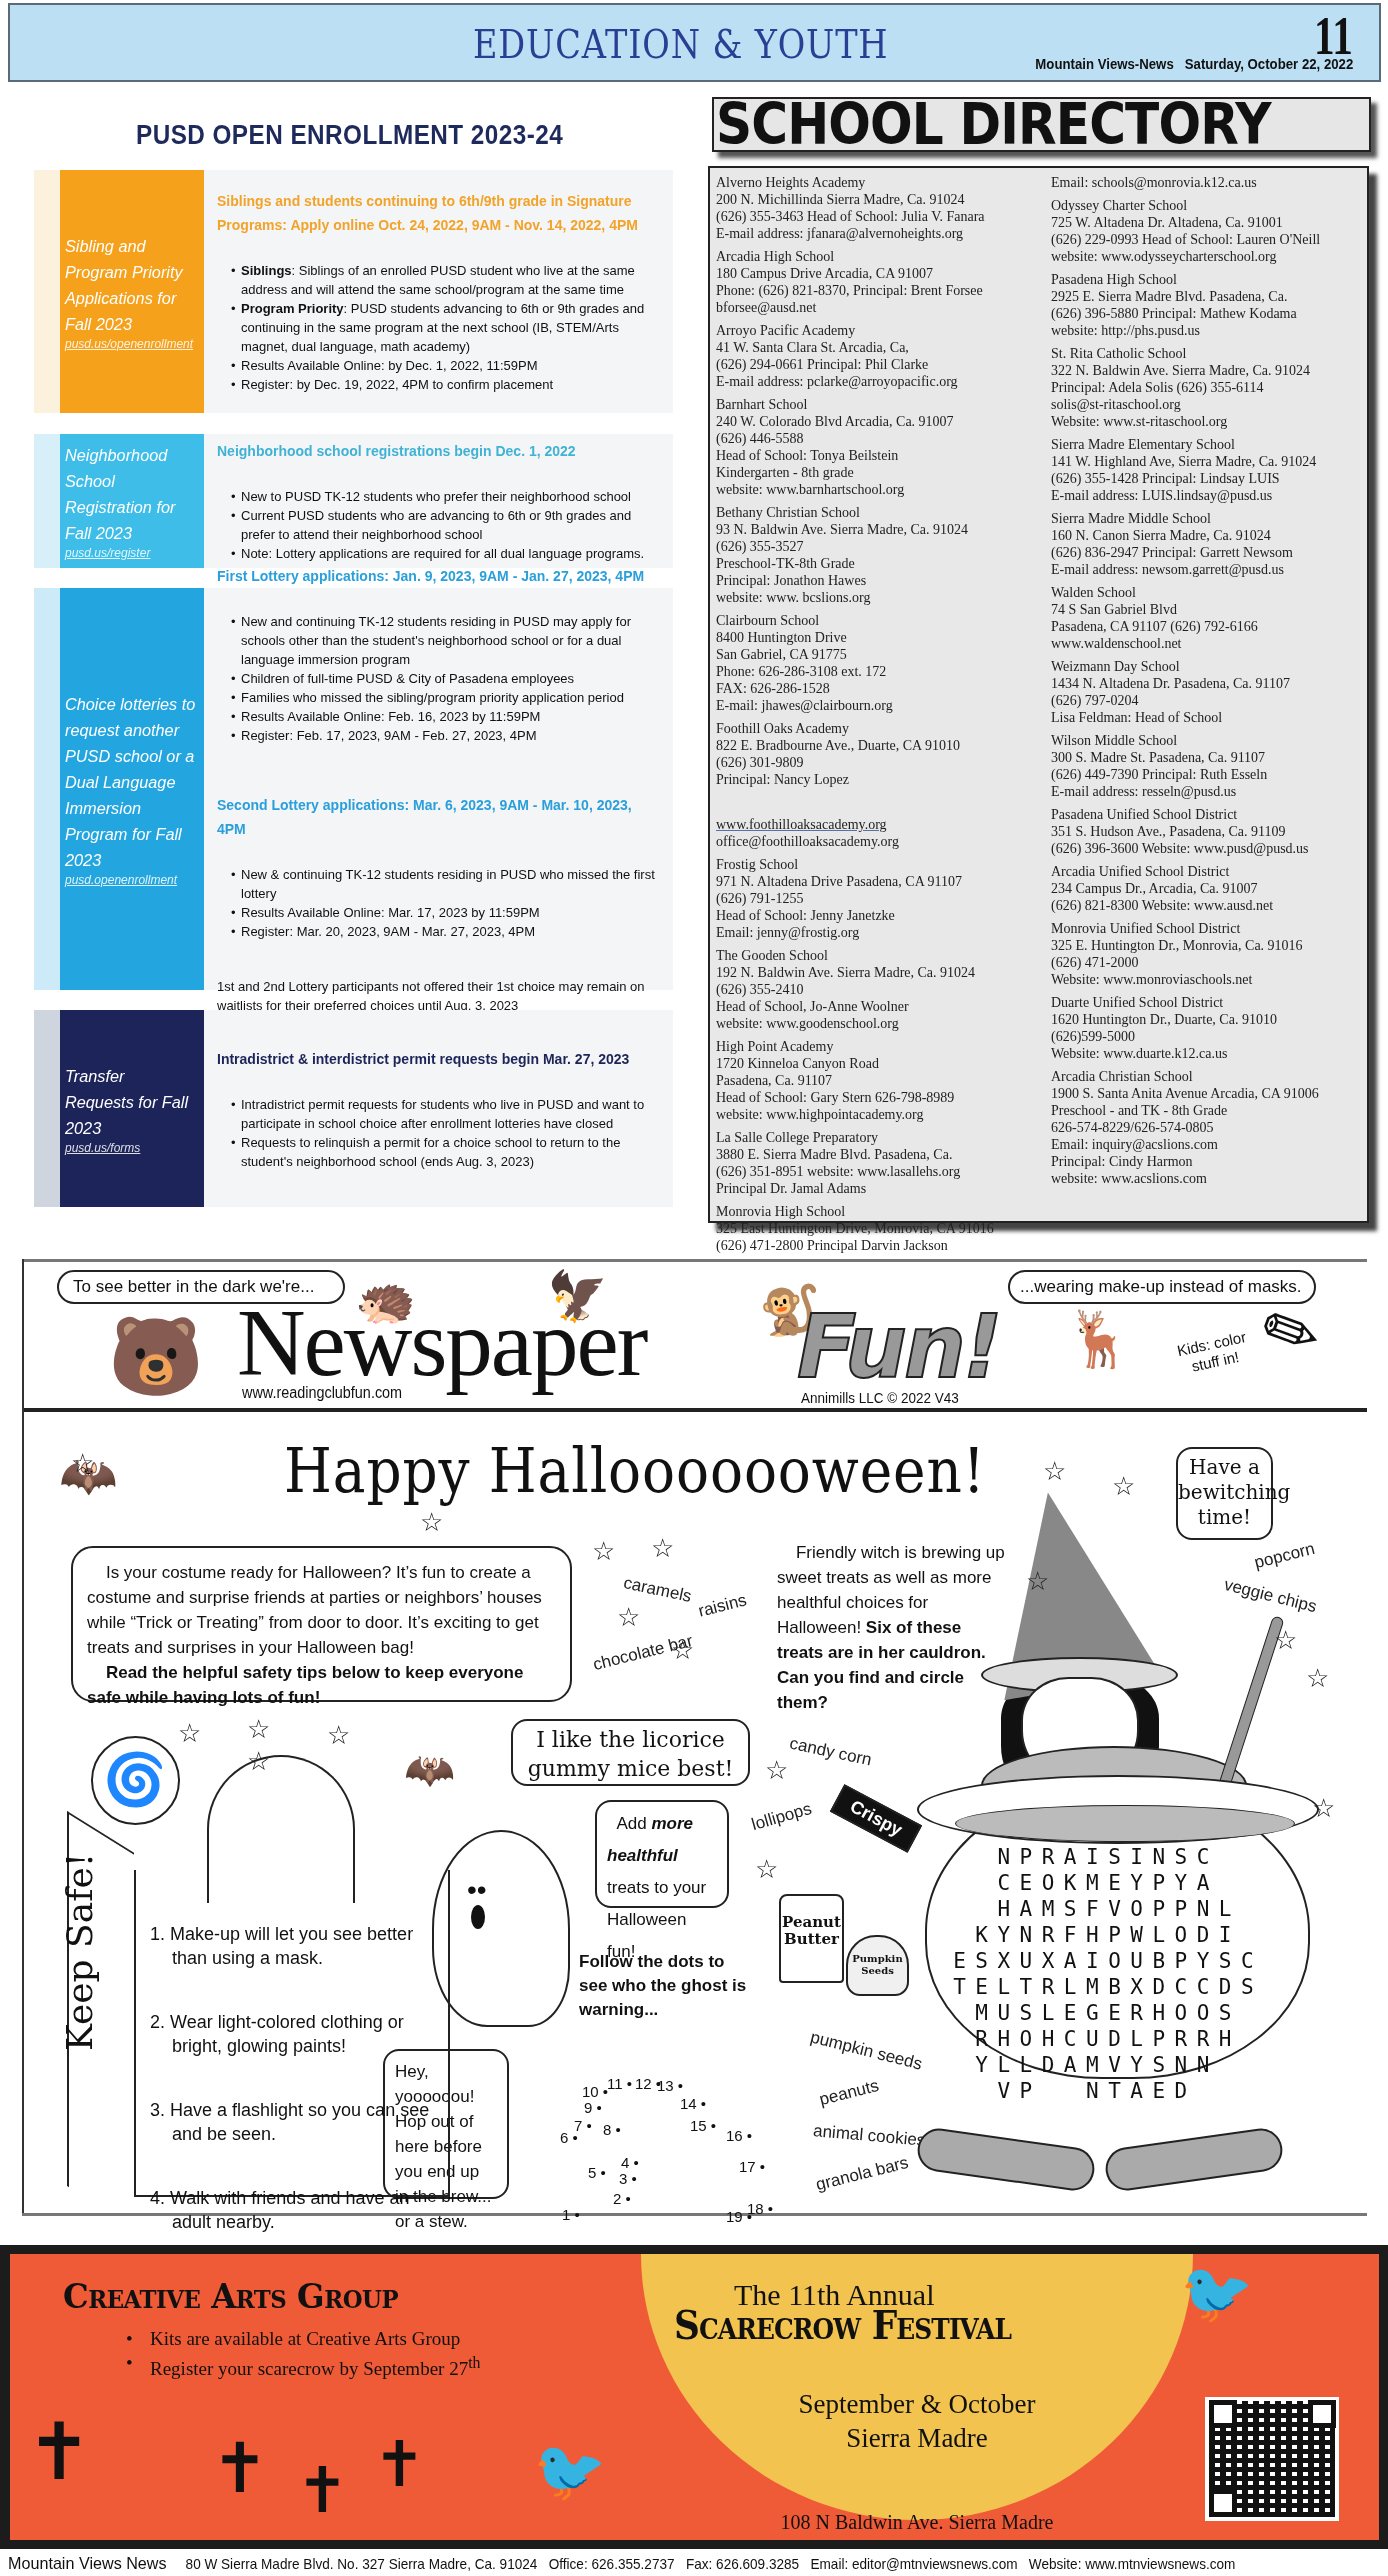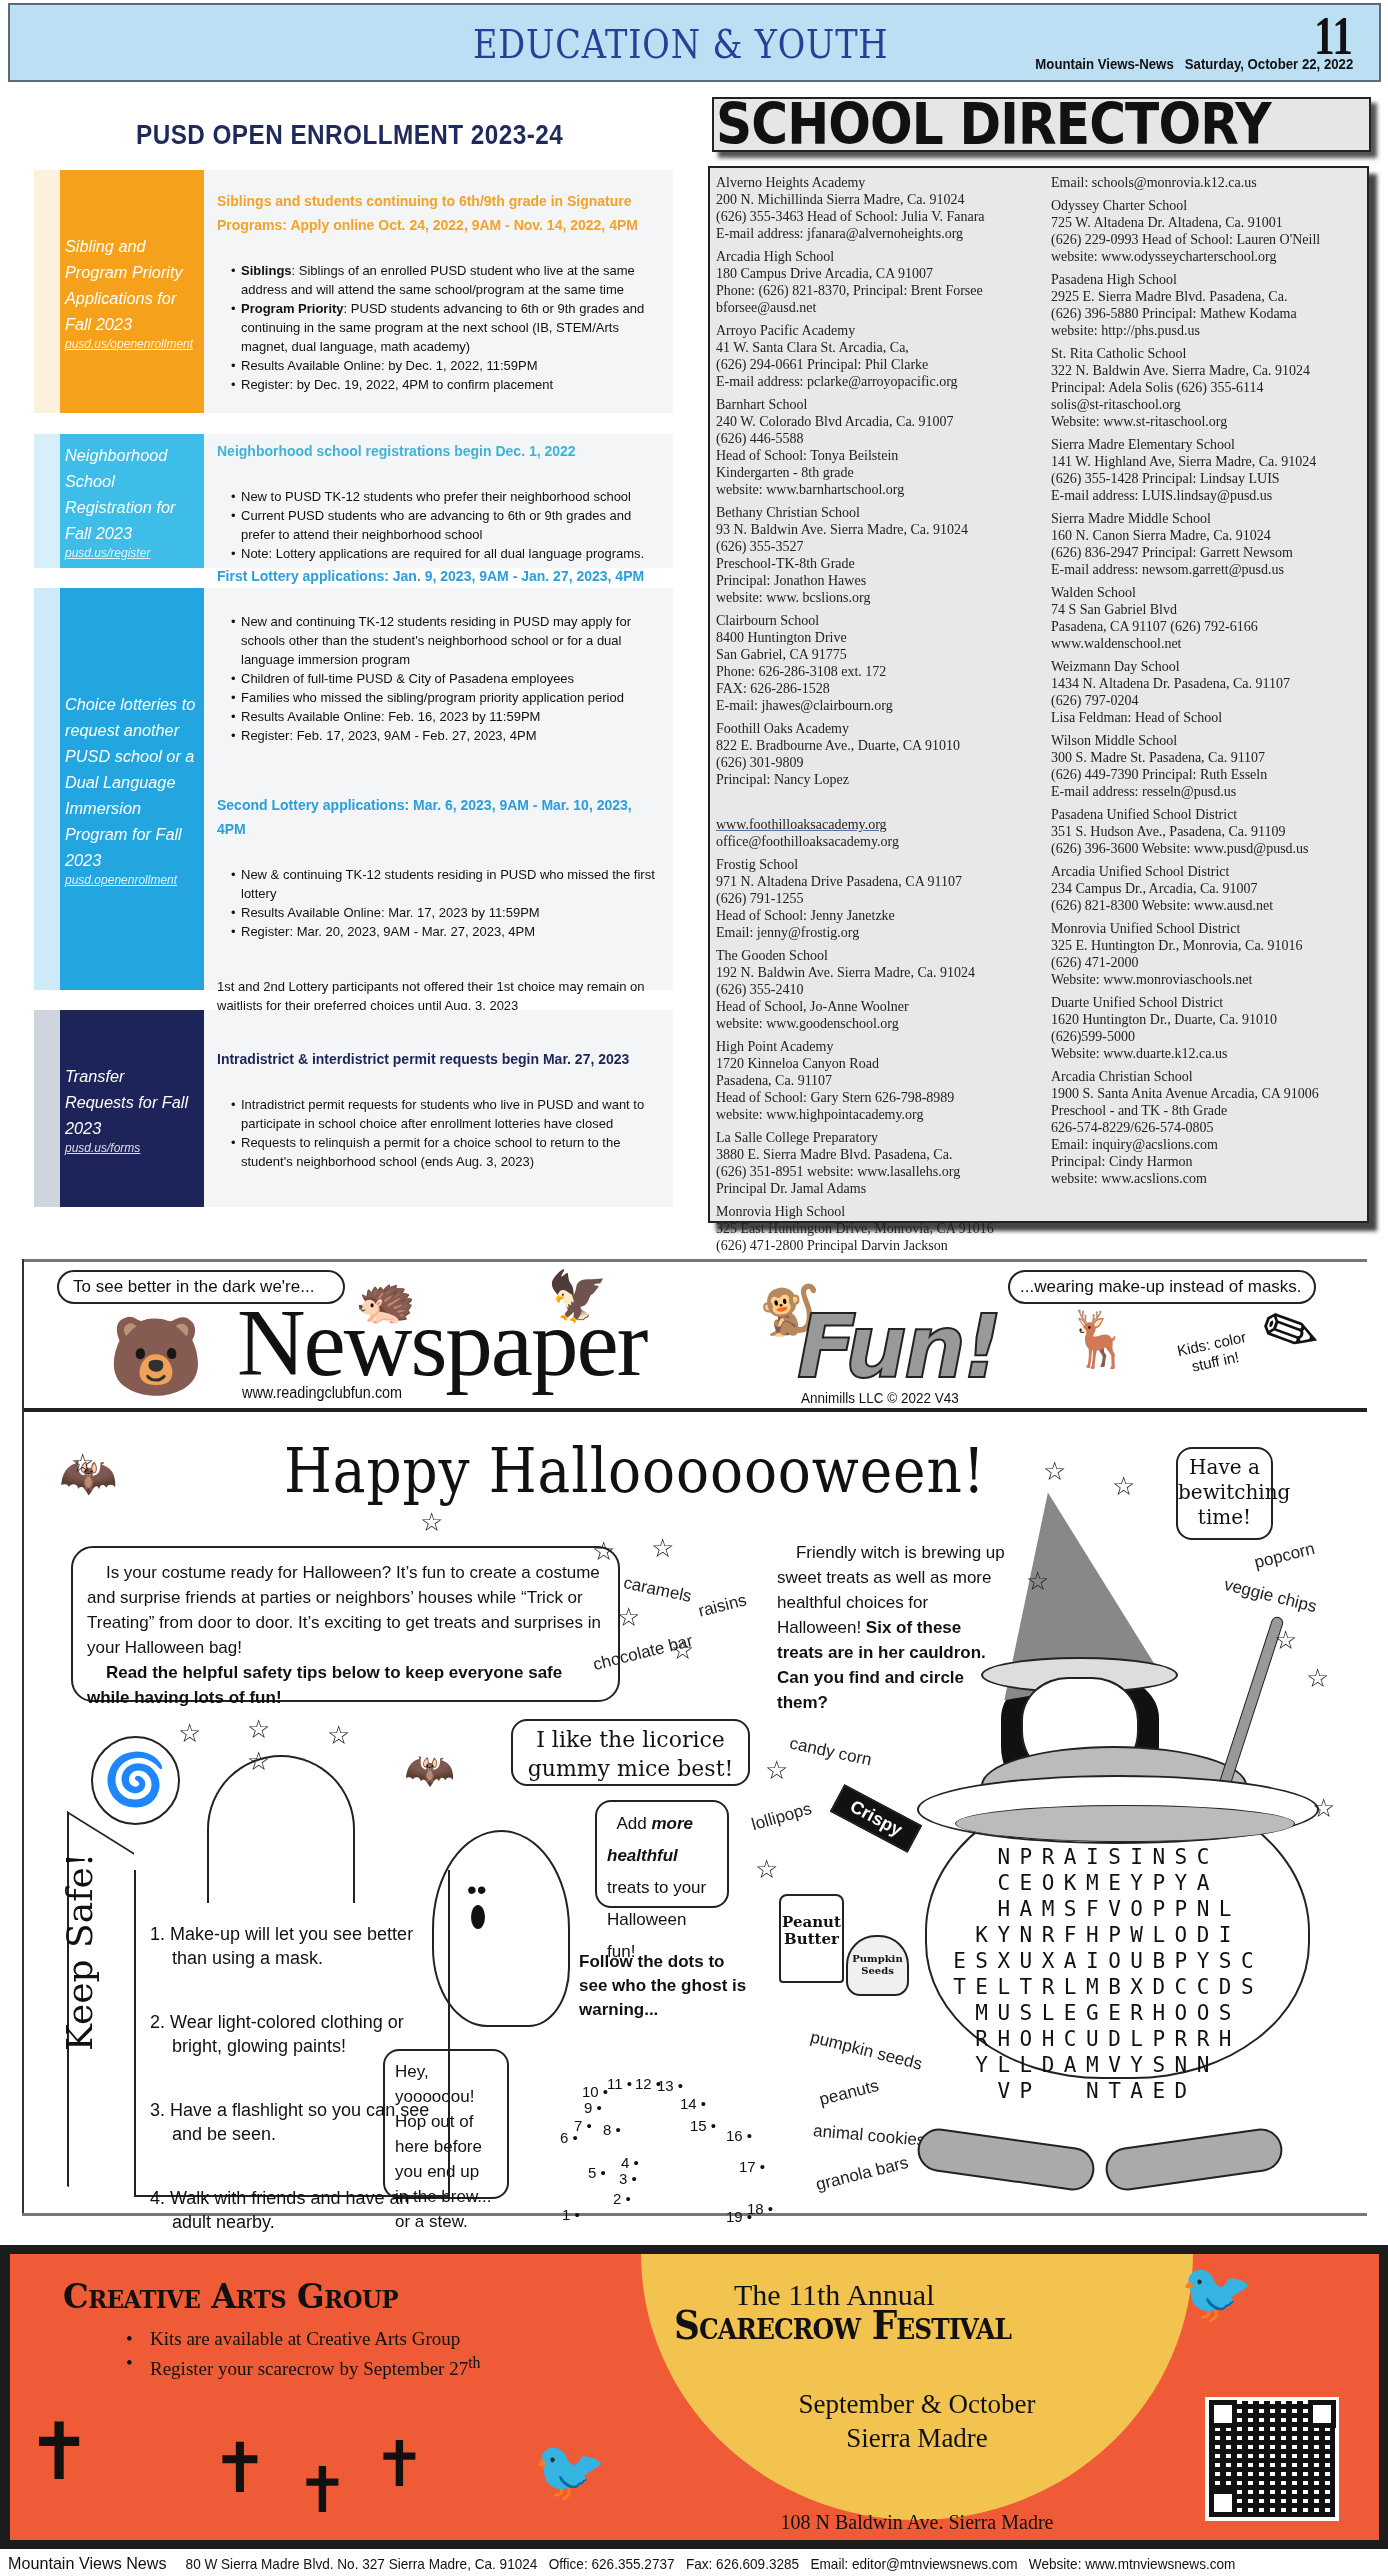--- a/index.html
+++ b/index.html
@@ -43,21 +43,21 @@
   .bubble { border: 2px solid #222; border-radius: 22px; background: #fff; }
   .bubble-top-left { left: 57px; top: 1270px; width: 288px; height: 34px; font-size: 17px; padding: 5px 14px; transform-origin: left; }
   .bubble-top-right { left: 1008px; top: 1270px; width: 308px; height: 34px; font-size: 17px; padding: 5px 10px; }
   .np-title { left: 237px; top: 1294px; font-family: "Liberation Serif", serif; font-size: 95px; line-height: 99px; letter-spacing: -2px; }
   .np-fun { left: 797px; top: 1300px; font-family: "DejaVu Sans", sans-serif; font-weight: bold; font-style: italic; font-size: 87px; line-height: 95px; color: #999; -webkit-text-stroke: 2px #222; letter-spacing: -3px; }
   .np-url { left: 242px; top: 1384px; font-size: 16px; transform: scaleX(0.9); transform-origin: left; }
   .np-copy { left: 801px; top: 1389px; font-size: 15px; transform: scaleX(0.9); transform-origin: left; }
   .np-kids { left: 1174px; top: 1335px; font-size: 15px; transform: rotate(-12deg); line-height: 18px; text-align: center; }
 
   .hh-title { left: 284px; top: 1435px; font-family: "DejaVu Serif", serif; font-size: 61px; letter-spacing: 1px; transform: scaleX(0.9); transform-origin: left; }
-  .intro-bubble { left: 71px; top: 1546px; width: 549px; height: 156px; padding: 12px 14px; font-size: 17px; line-height: 25px; border-radius: 22px; transform-origin: left; }
+  .intro-bubble { left: 71px; top: 1546px; width: 501px; height: 156px; padding: 12px 14px; font-size: 17px; line-height: 25px; border-radius: 22px; transform-origin: left; }
   .intro-bubble .bold { font-weight: bold; }
   .witch-text { left: 777px; top: 1540px; width: 229px; font-size: 17px; line-height: 25px; }
   .witch-bubble { left: 1176px; top: 1447px; width: 97px; height: 93px; font-family: "DejaVu Serif", serif; font-size: 20px; line-height: 25px; text-align: center; padding-top: 6px; border-radius: 16px; }
   .treat { font-size: 17px; color: #222; white-space: nowrap; }
   .licorice-bubble { left: 511px; top: 1719px; width: 239px; height: 67px; font-family: "DejaVu Serif", serif; font-size: 22px; line-height: 29px; text-align: center; padding-top: 4px; border-radius: 16px; }
   .add-bubble { left: 595px; top: 1800px; width: 134px; height: 108px; font-size: 17px; line-height: 32px; padding: 6px 10px; border-radius: 16px; }
   .follow-text { left: 579px; top: 1950px; font-size: 17px; font-weight: bold; line-height: 24px; width: 178px; }
   .hey-bubble { left: 383px; top: 2049px; width: 126px; height: 150px; font-size: 17px; line-height: 25px; padding: 8px 10px; border-radius: 16px; }
   .keep-safe { left: 59px; top: 2051px; font-family: "DejaVu Serif", serif; font-size: 36px; transform: rotate(-90deg); transform-origin: left top; white-space: nowrap; }
   .tips-bag { left: 134px; top: 1870px; width: 316px; height: 327px; border-left: 2px solid #222; border-right: 2px solid #222; border-bottom: 2px solid #222; }

